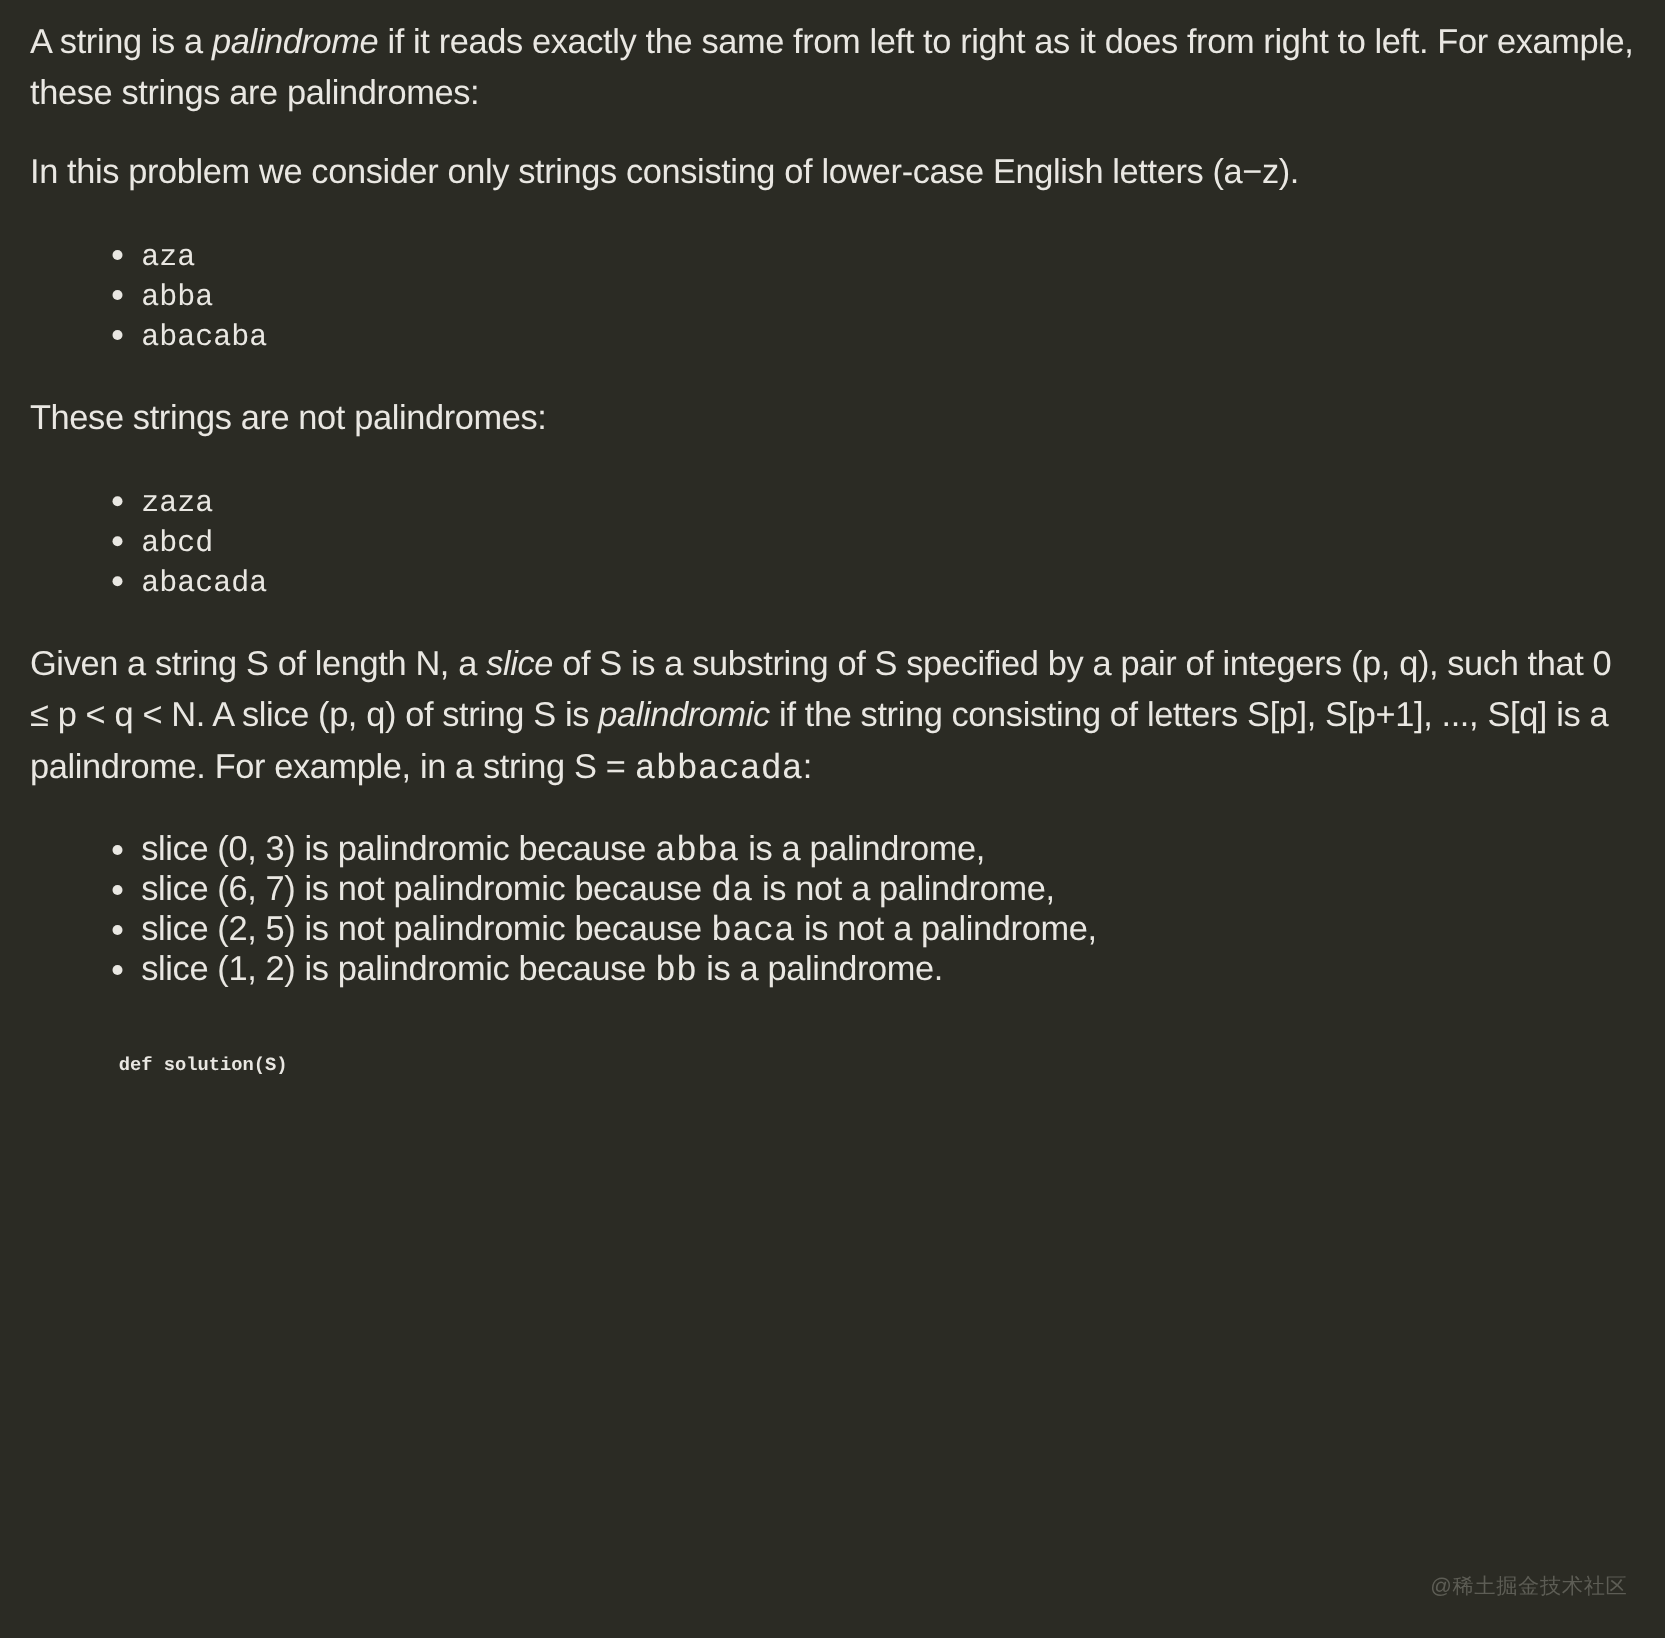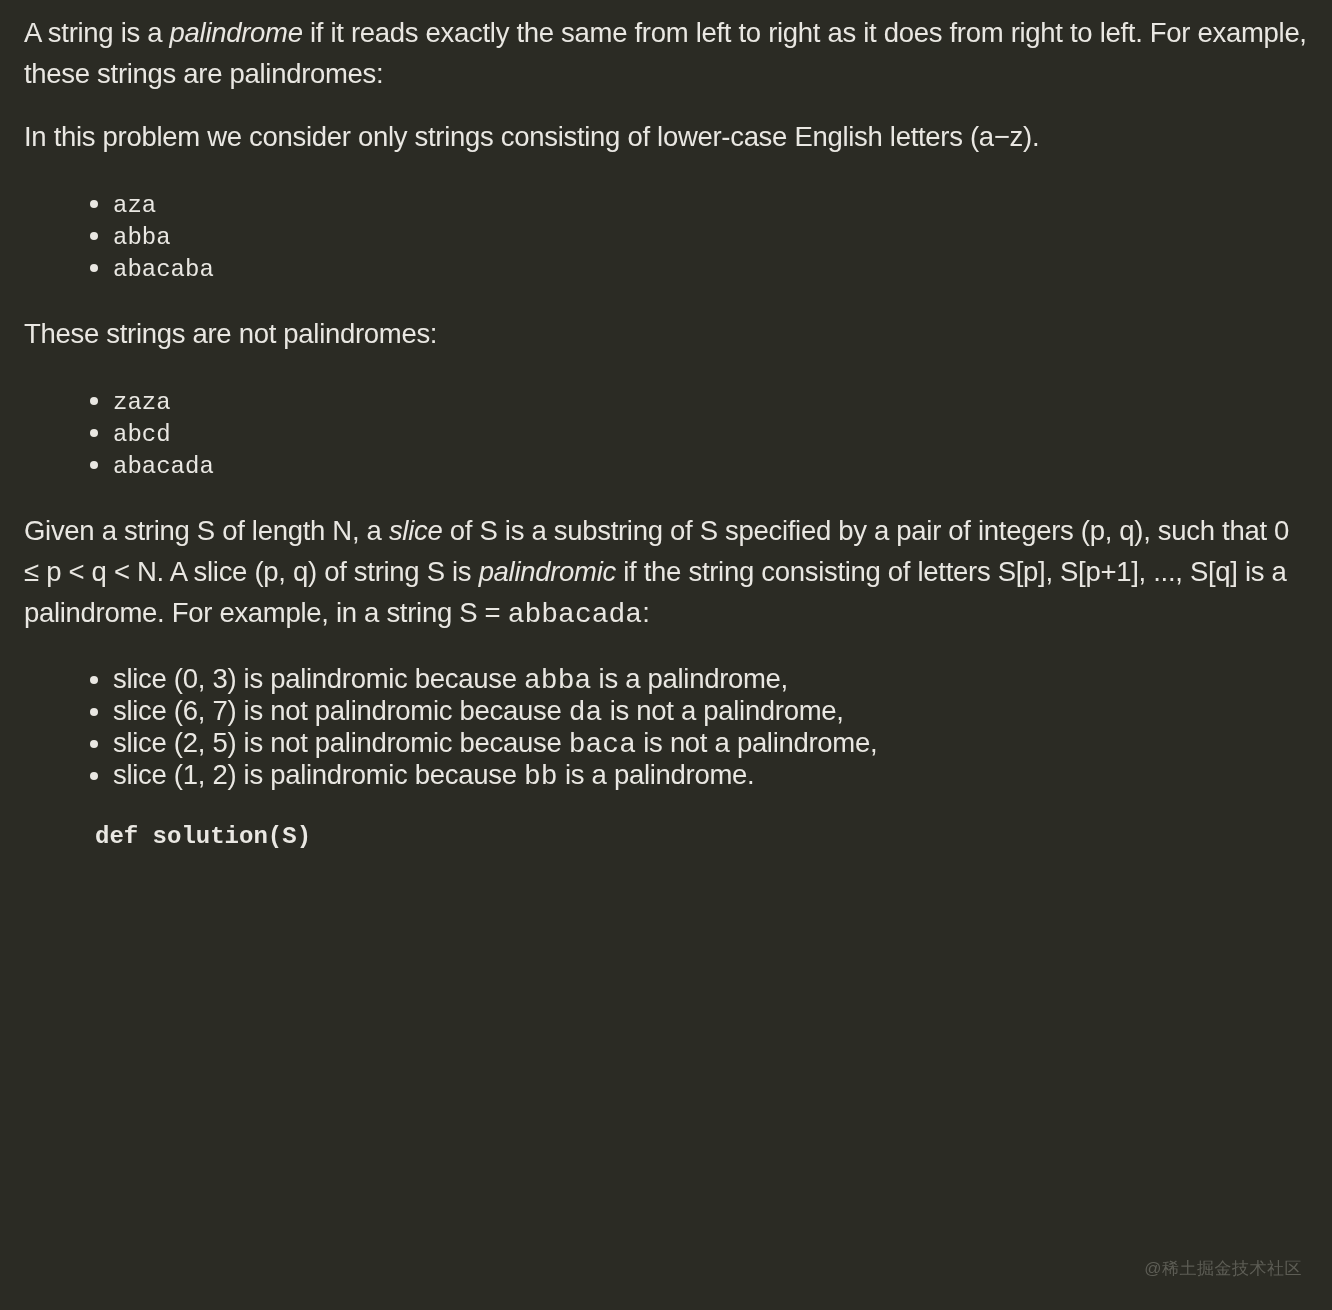--- a/index.html
+++ b/index.html
@@ -39,24 +39,24 @@
     letter-spacing: 0;
   }
   code {
     font-size: 28px;
     line-height: 0; 
   }
   ul.code-list code { font-size: 24px; margin-top: 42px; }
   .i { font-style: italic; }
   .b { font-weight: 700; }
   .content pre {
-    margin: 32px 0;
+    margin: 48px 0;
     padding: 0 0 0 71px;
     font-weight: 700;
-    font-size: 24px;
+    font-size: 15px;
     line-height: 28px;
     color: #e9e7e2;
   }
   .watermark {
     position: absolute;
     right: 30px;
     bottom: 30px;
     font-size: 17px;
     letter-spacing: 0.5px;
     color: #5d5d55;

